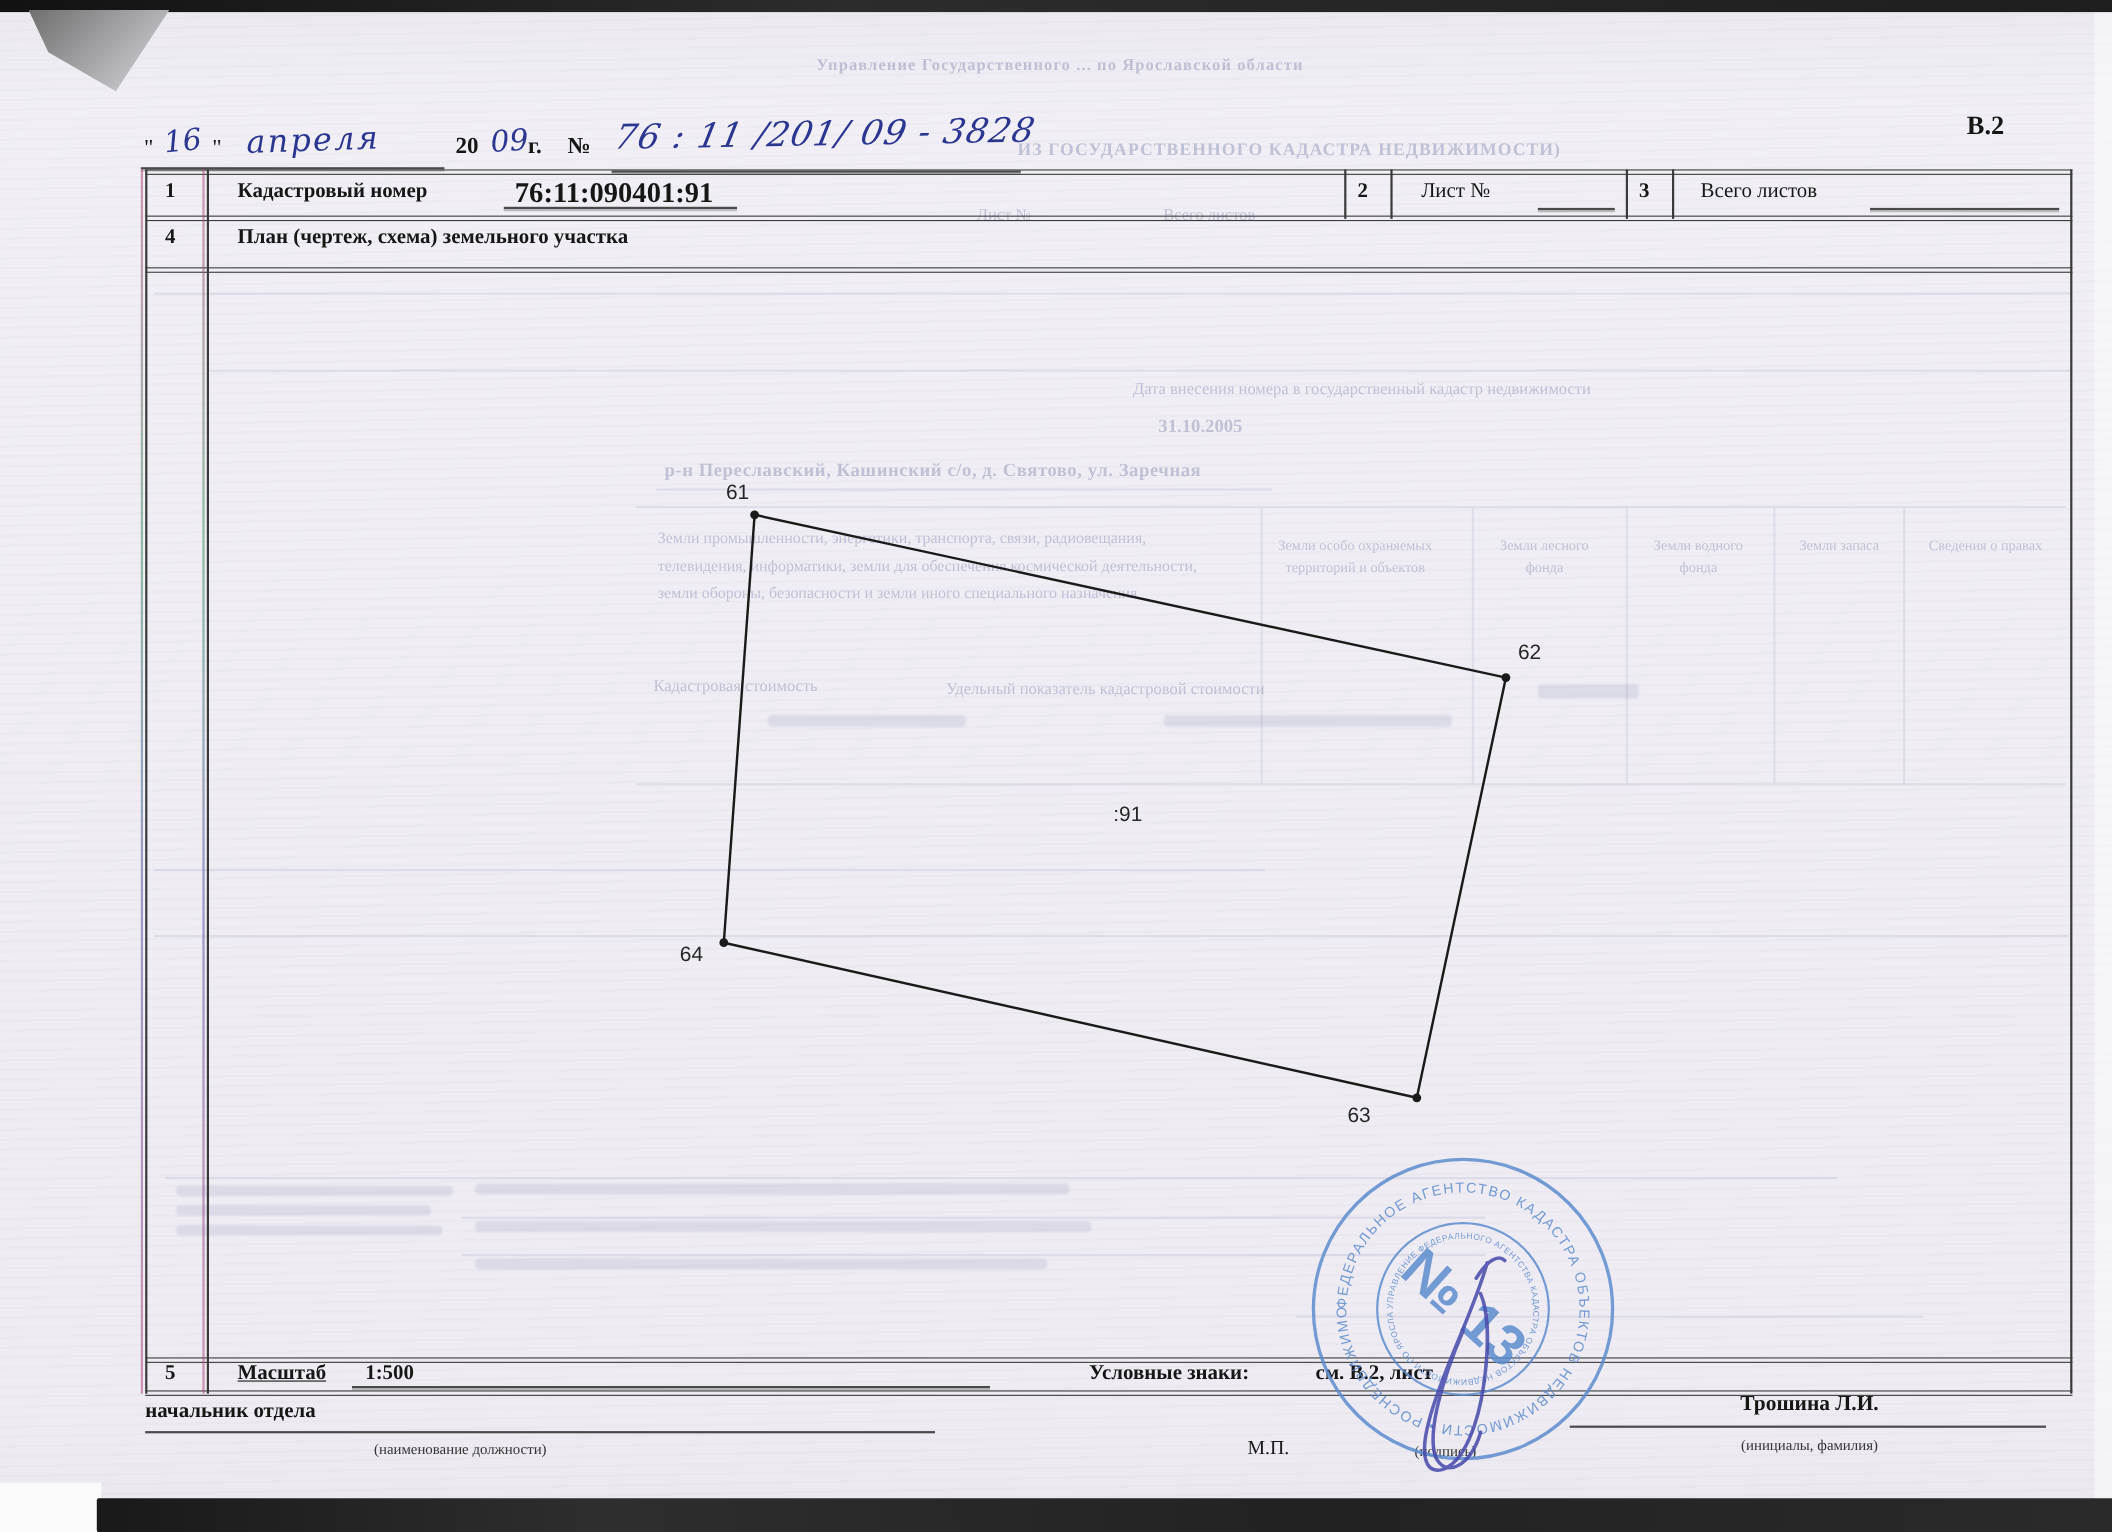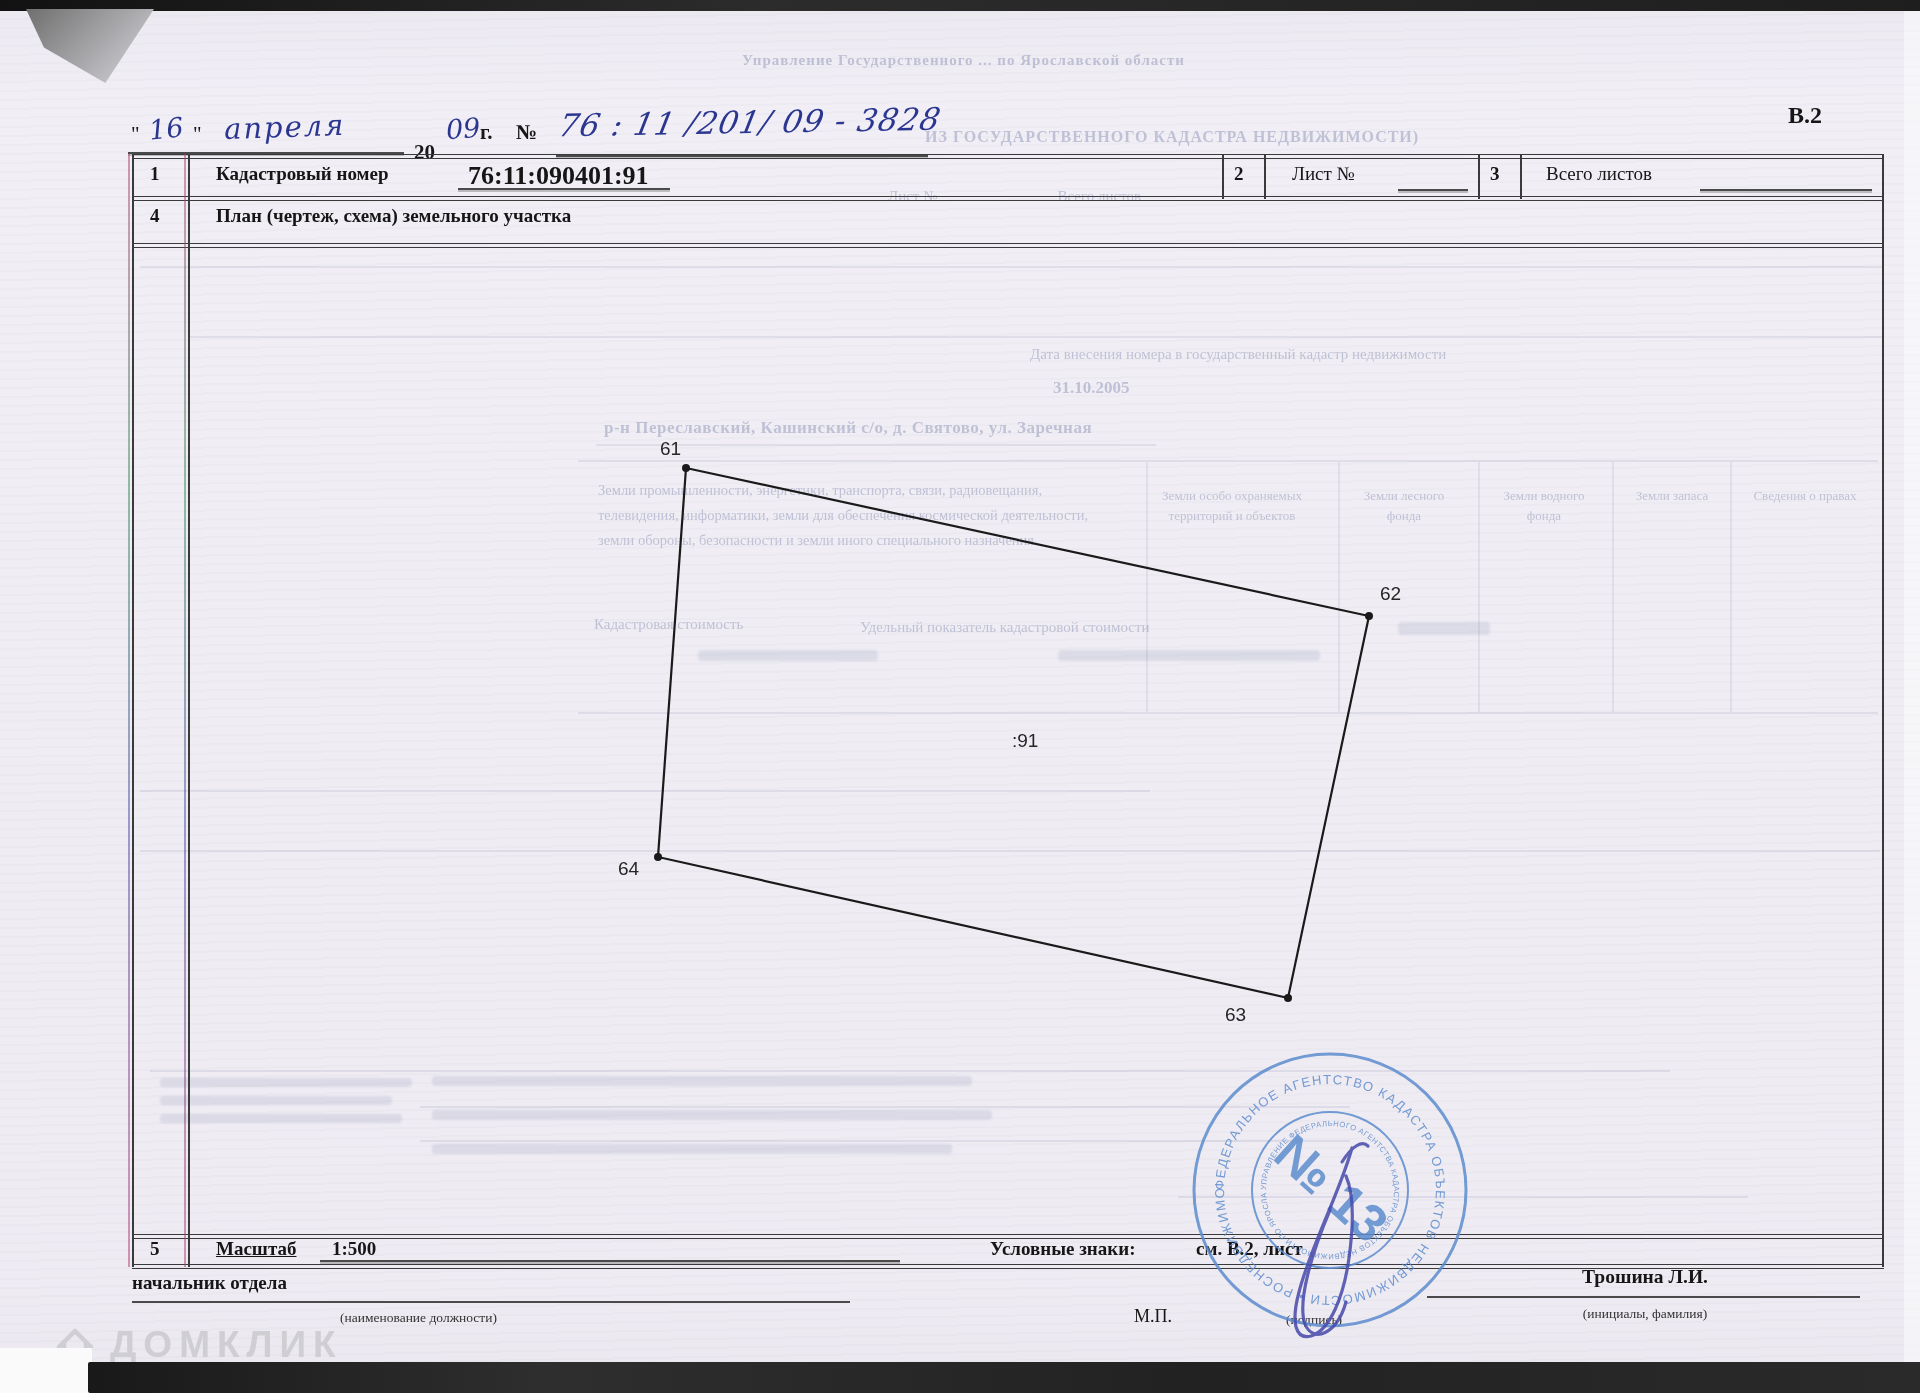--- a/index.html
+++ b/index.html
@@ -92,21 +92,21 @@
 
   <div class="streaks"></div>
 
   <div class="t b" style="left:1788px;top:102px;font-size:24px;">В.2</div>
 
   <div class="t" style="left:131px;top:122px;font-size:21px;">"</div>
   <div class="hand" style="left:149px;top:113px;font-size:27px;transform:rotate(-6deg);">16</div>
   <div class="t" style="left:193px;top:122px;font-size:21px;">"</div>
   <div class="hand" style="left:224px;top:110px;font-size:29px;transform:rotate(-2deg);letter-spacing:2px;">апреля</div>
   <div class="blank" style="left:128px;top:152px;width:276px;"></div>
-  <div class="t" style="left:414px;top:120px;font-size:21px;font-weight:700;margin-top:20px;">20</div>
+  <div class="t" style="left:414px;top:120px;font-size:21px;font-weight:700;">20</div>
   <div class="hand" style="left:446px;top:113px;font-size:27px;transform:rotate(-4deg);">09</div>
   <div class="t" style="left:480px;top:120px;font-size:21px;font-weight:700;">г.</div>
   <div class="t" style="left:516px;top:120px;font-size:21px;font-weight:700;">№</div>
   <div class="blank" style="left:556px;top:155px;width:372px;"></div>
   <div class="hand" style="left:560px;top:104px;font-size:31px;transform:skewX(-12deg) rotate(-1deg);letter-spacing:1px;">76 : 11 /201/ 09 - 3828</div>
 
   <div class="hline" style="left:132px;top:154px;width:1752px;"></div>
   <div class="hline" style="left:132px;top:196px;width:1752px;"></div>
   <div class="hline" style="left:132px;top:243px;width:1752px;"></div>
   <div class="hline" style="left:132px;top:1234px;width:1752px;"></div>
@@ -181,27 +181,20 @@
   </svg>
 
   <svg class="sig" width="1920" height="1393" viewBox="0 0 1920 1393">
     <g fill="none" stroke="#4749ab" stroke-width="3.2" stroke-linecap="round" opacity=".85">
       <path d="M1352,1148 C1340,1192 1310,1248 1299,1292 C1291,1322 1295,1340 1311,1336 C1331,1330 1344,1294 1349,1258 C1354,1222 1353,1192 1346,1176"></path>
       <path d="M1330,1210 C1312,1252 1297,1302 1305,1324 C1313,1344 1337,1334 1346,1302"></path>
       <path d="M1342,1162 C1352,1146 1362,1140 1368,1146"></path>
     </g>
   </svg>
 
-  <div class="watermark">
-    <svg width="46" height="46" viewBox="0 0 46 46" fill="none" stroke="#cfcfd3" stroke-width="4.5" stroke-linecap="round" stroke-linejoin="round">
-      <path d="M7 25 L23 9 L39 25"></path>
-      <path d="M12 21 V38 H34 V21"></path>
-    </svg>
-    <span>ДОМКЛИК</span>
-  </div>
 
   <div class="edge-right"></div>
   <div class="corner-bl"></div>
   <div class="edge-top"></div>
   <div class="corner-fold"></div>
   <div class="edge-bottom"></div>
 
 </div>
 
 </body></html>

